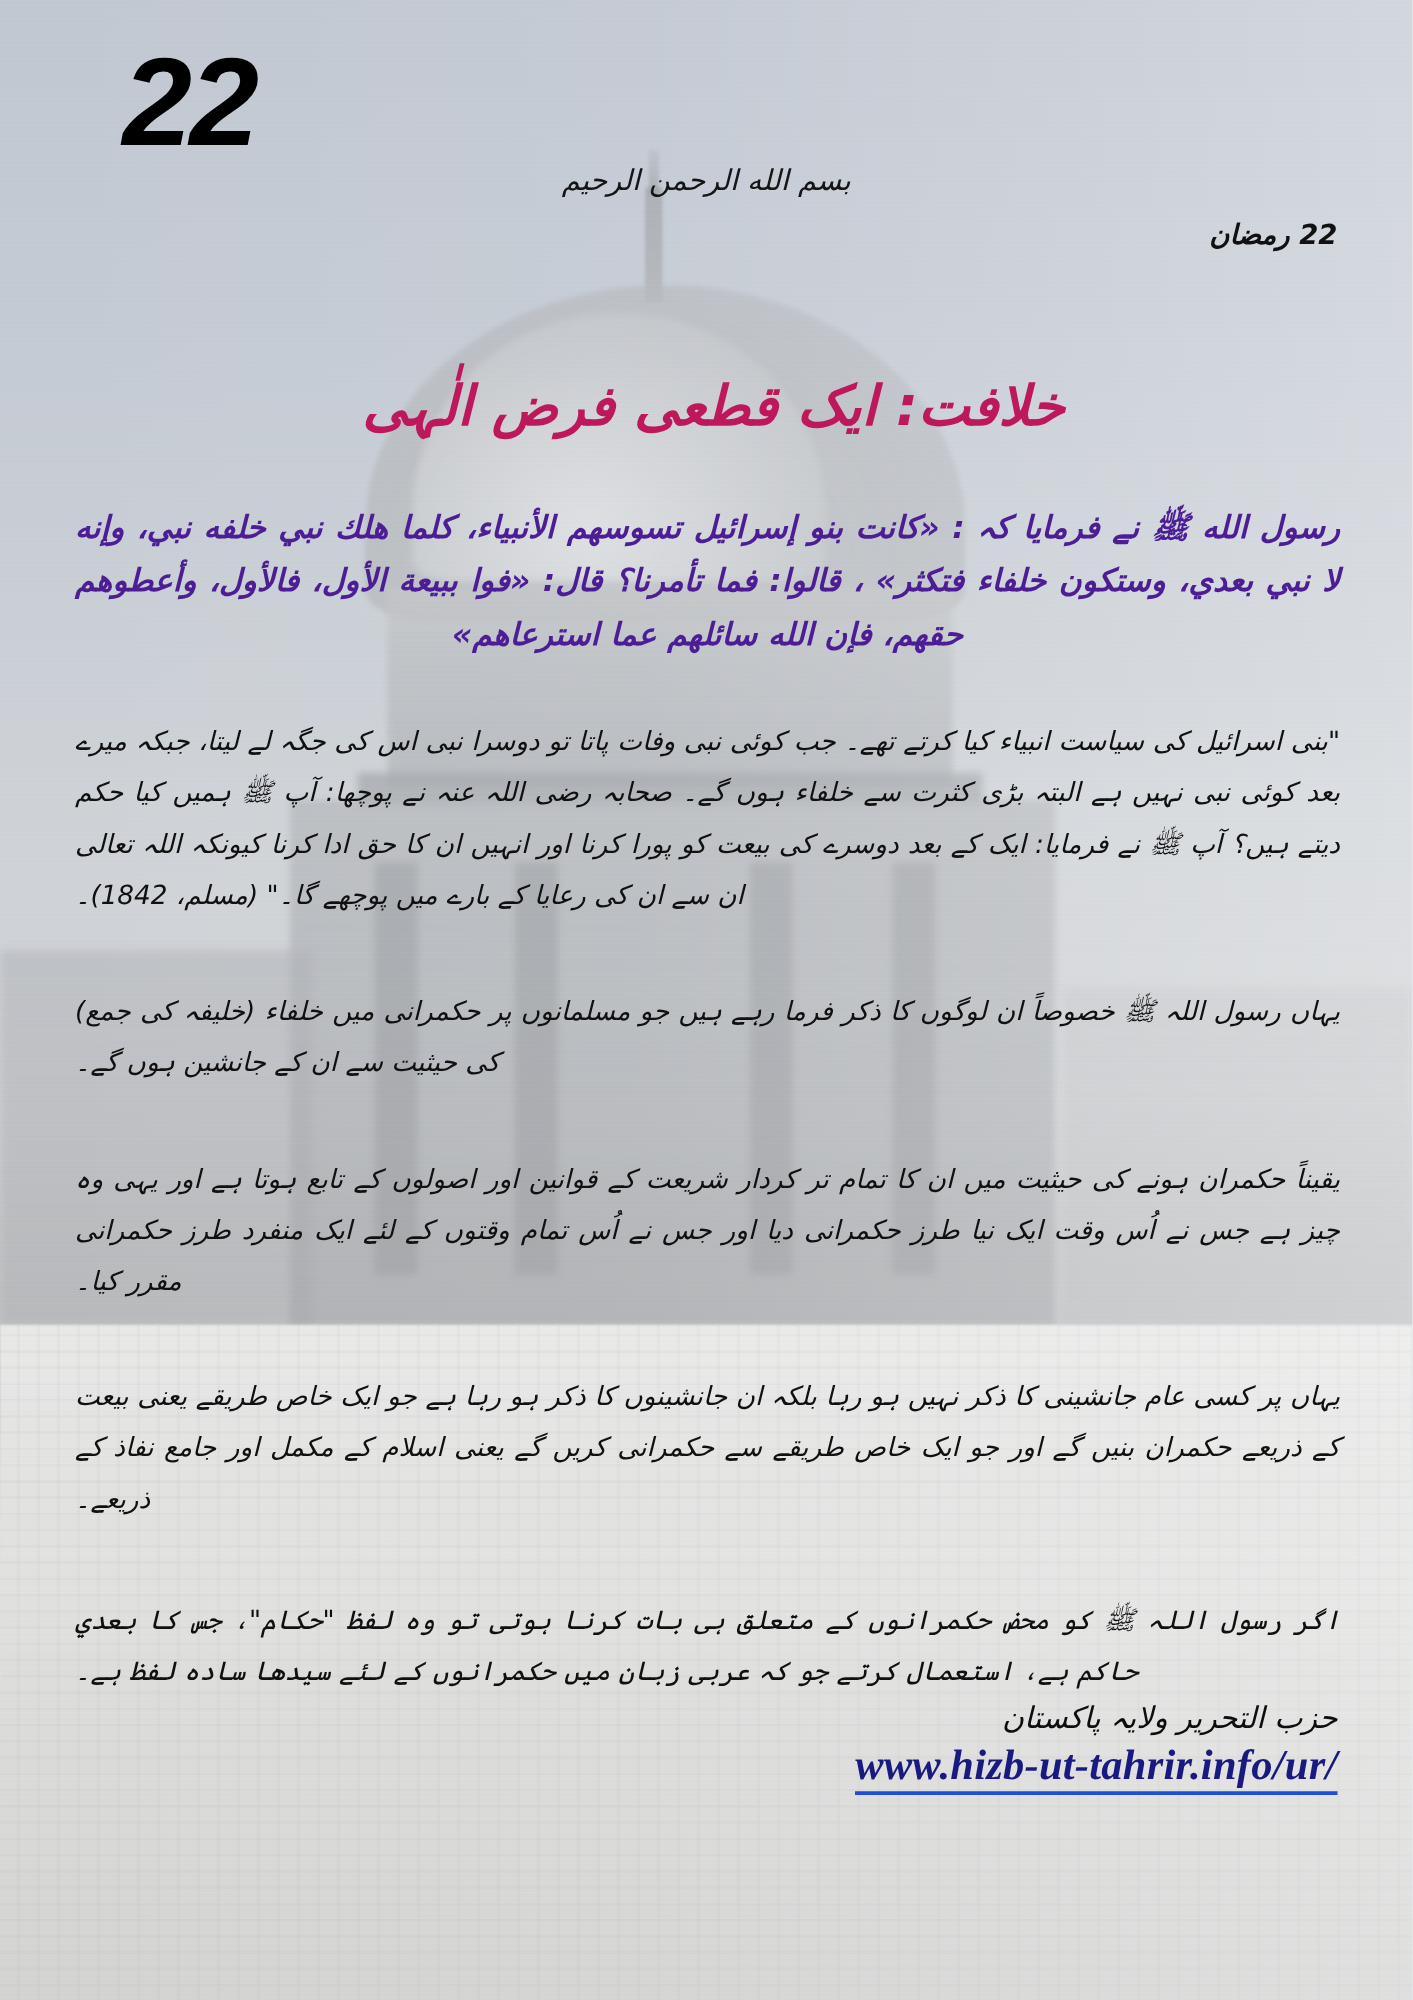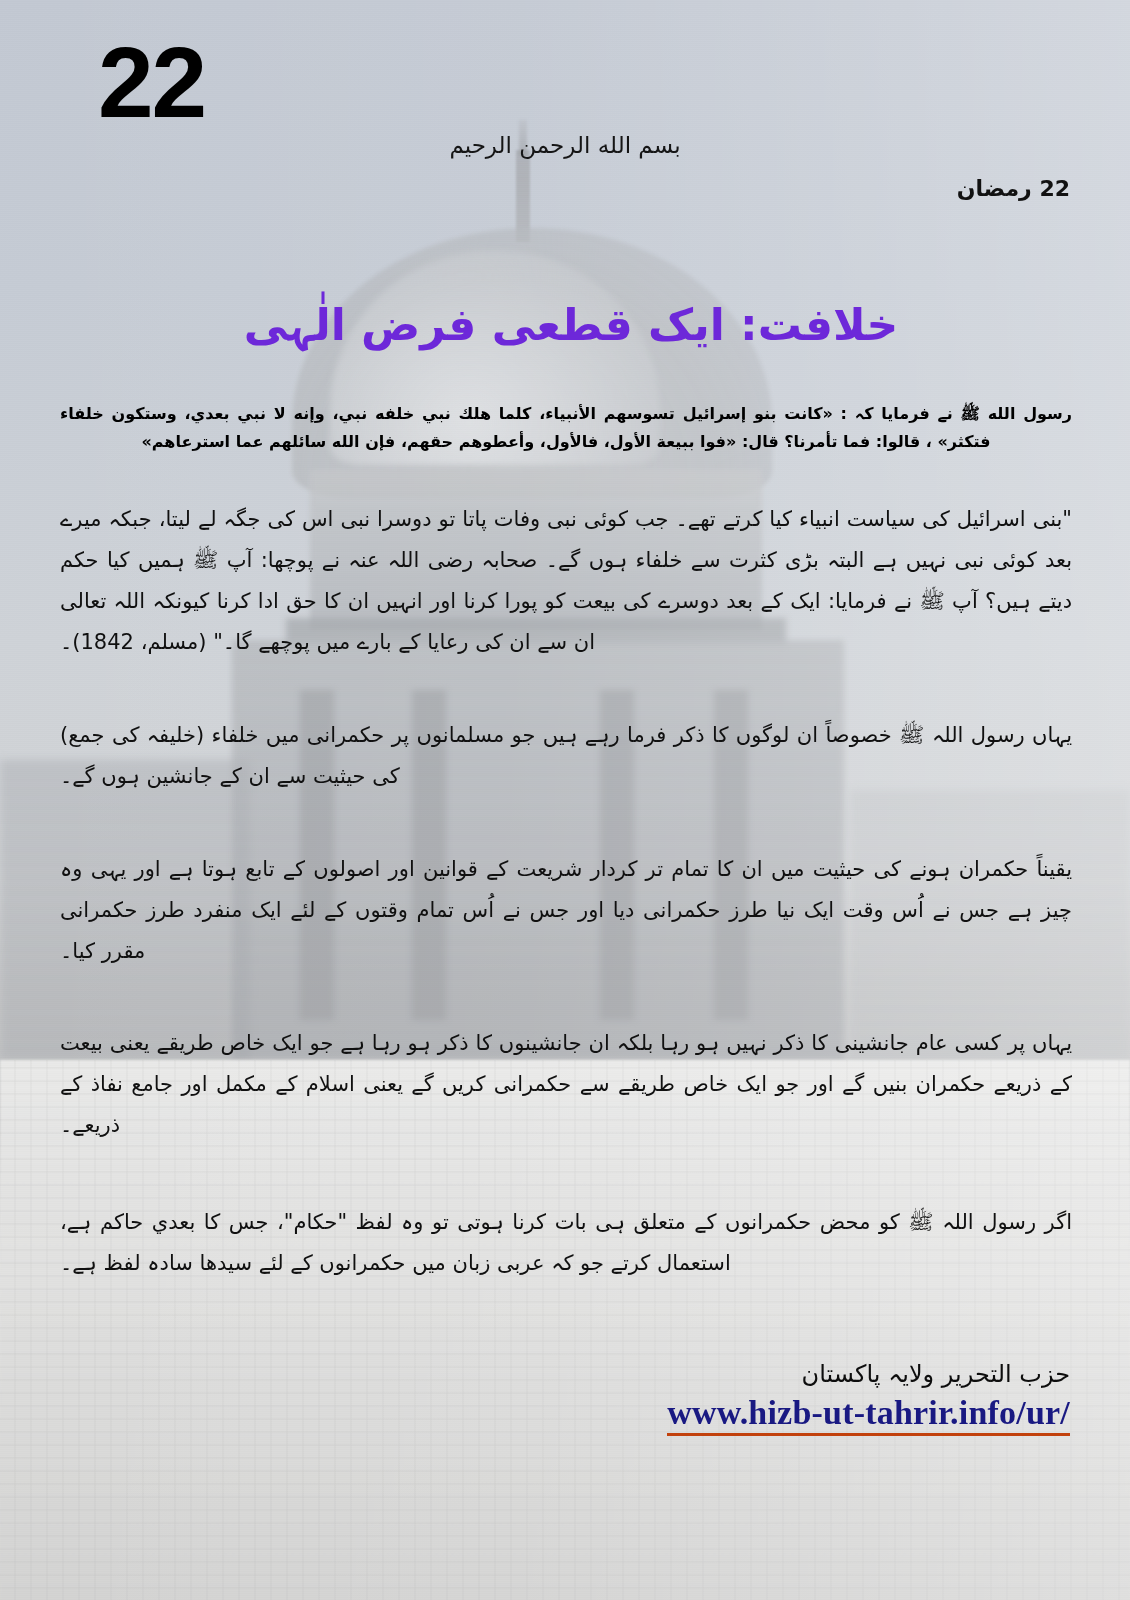--- a/index.html
+++ b/index.html
@@ -9,20 +9,21 @@
     background: #ffffff;
   }
 
   .page {
     position: relative;
     width: 1130px;
     height: 1600px;
     overflow: hidden;
     background: #c8ccd4;
     font-family: "Liberation Sans", sans-serif;
+    font-style: italic;
   }
 
   
   .bg-layer {
     position: absolute;
     inset: 0;
     z-index: 0;
     pointer-events: none;
   }
 
@@ -267,39 +268,39 @@
 
   .doc-title {
     position: absolute;
     left: 12px;
     right: 0;
     top: 270px;
     text-align: center;
     font-family: "DejaVu Sans", sans-serif;
     font-size: 44px;
     font-weight: bold;
-    color: #6d28d9;
+    color: #be185d;
     direction: rtl;
     letter-spacing: 0px;
   }
 
   .body-col {
     position: absolute;
     left: 60px;
     right: 58px;
     top: 400px;
     direction: rtl;
   }
 
   .hadith {
     font-family: "DejaVu Sans", sans-serif;
-    font-size: 16px;
+    font-size: 25px;
     font-weight: bold;
     line-height: 1.72;
-    color: #000000;
+    color: #4c1d95;
     text-align: justify;
     text-align-last: center;
     direction: rtl;
     margin: 0 0 44px 0;
   }
 
   .para {
     font-family: "DejaVu Sans", sans-serif;
     font-size: 21px;
     line-height: 1.95;
@@ -332,21 +333,21 @@
     direction: rtl;
   }
 
   .site-url {
     display: inline-block;
     font-family: "Liberation Serif", serif;
     font-size: 34px;
     font-weight: bold;
     color: #191982;
     text-decoration: none;
-    border-bottom: 3px solid #c2410c;
+    border-bottom: 3px solid #1d4ed8;
     padding-bottom: 1px;
     direction: ltr;
     letter-spacing: 0.2px;
   }
 </style>
 </head>
 <body>
 
 <div class="page">
 

